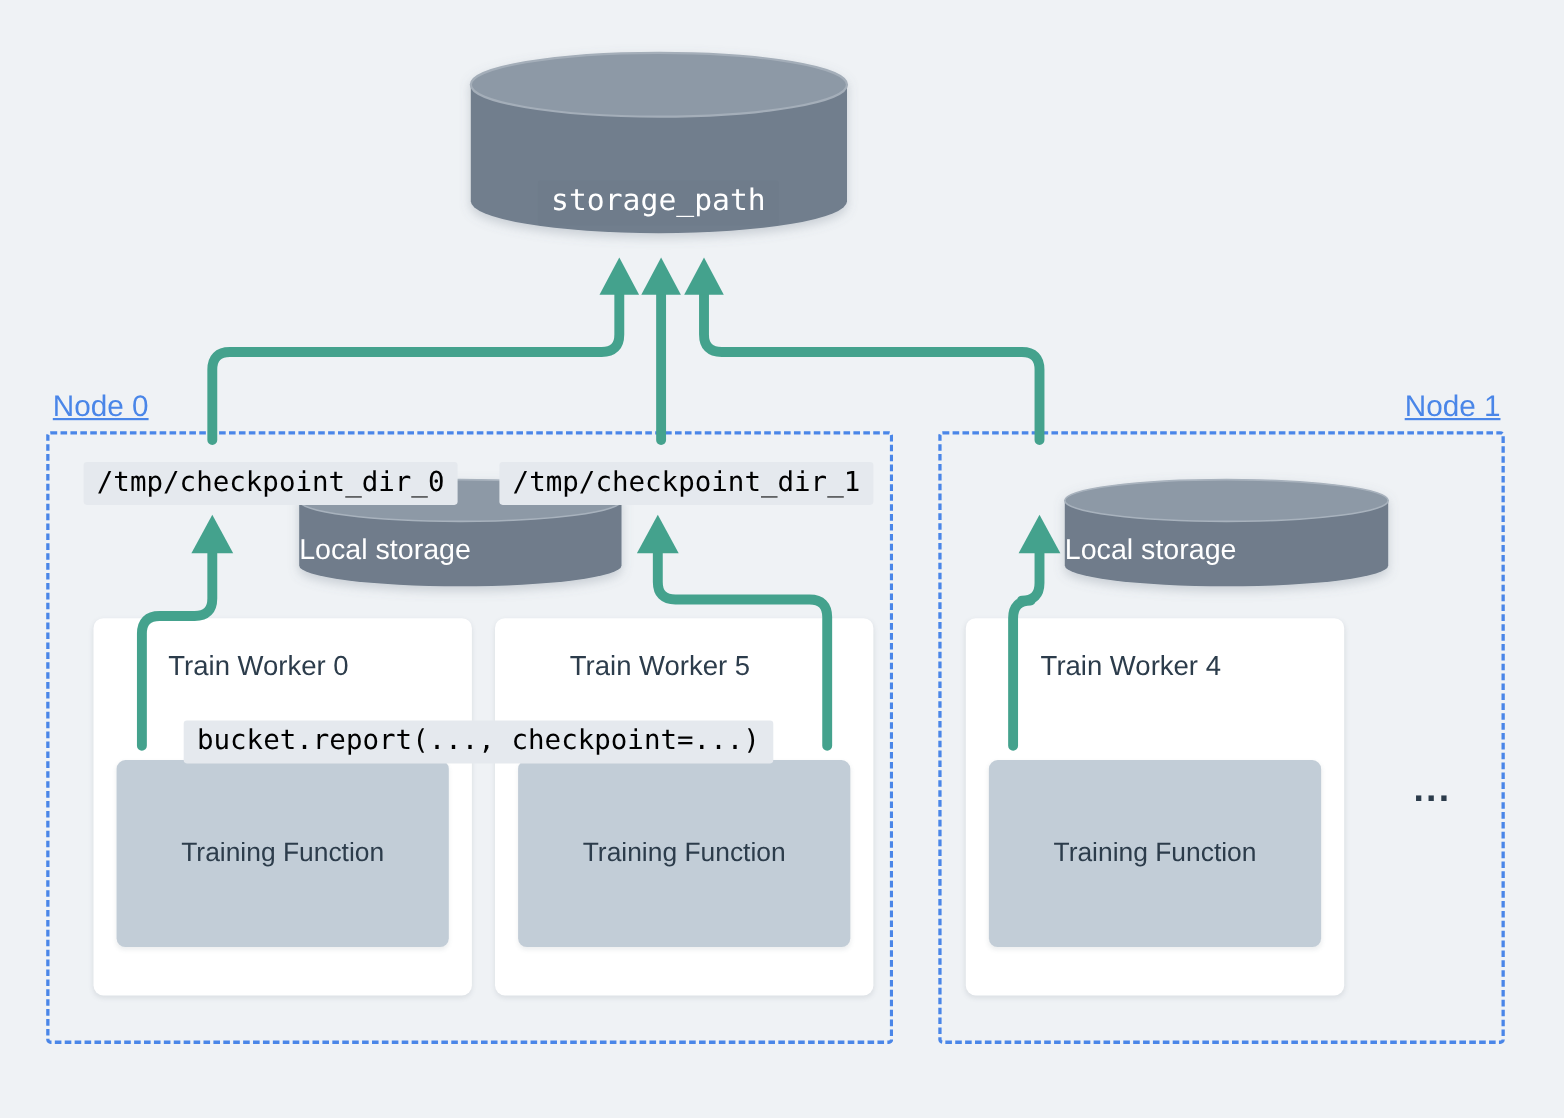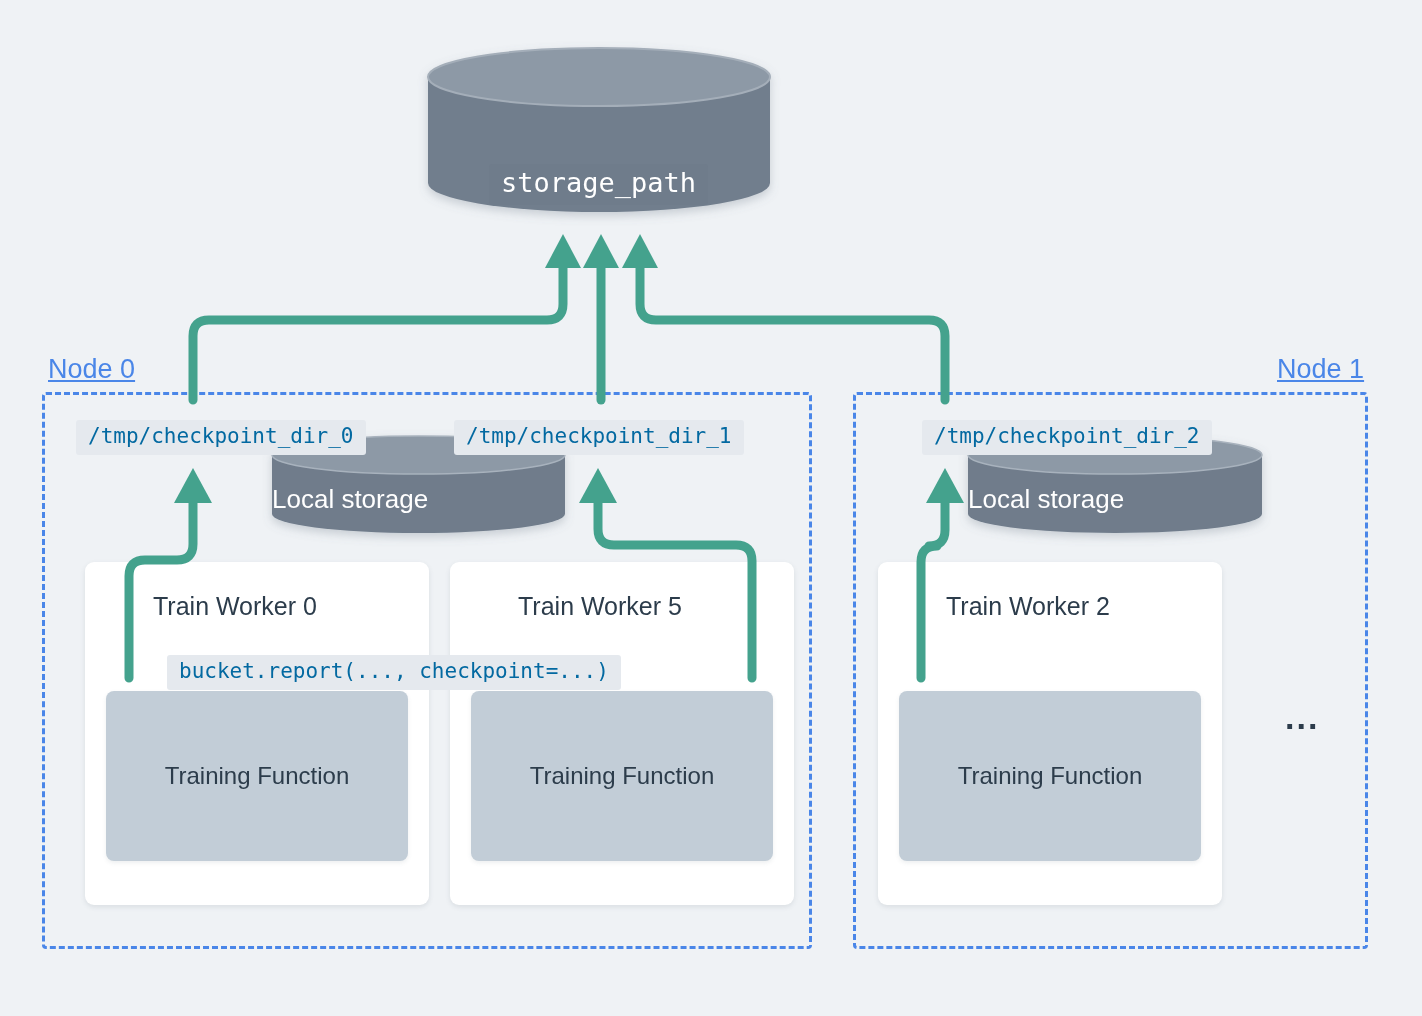--- a/index.html
+++ b/index.html
@@ -79,23 +79,23 @@
     text-align: center;
     font-size: 24px;
     color: #2c3c4b;
     white-space: nowrap;
   }
 
   
   .chip {
     position: absolute;
     font-family: "DejaVu Sans Mono", monospace;
-    font-size: 21px;
+    font-size: 25px;
     letter-spacing: 0px;
-    color: #0369a1;
+    color: #000000;
     background: #e5e9ee;
     padding: 5px 12px 8px 12px;
     border-radius: 3px;
     white-space: nowrap;
     z-index: 8;
     line-height: 1.05;
   }
   .chip.on-dark {
     color: #ffffff;
     background: #6f7c8b;
@@ -174,26 +174,25 @@
 
   <div class="worker-card" style="left:450px; top:562px; width:344px; height:343px;"></div>
   <div class="worker-title" style="left:518px; top:592px;">Train Worker 5</div>
   <div class="train-func" style="left:471px; top:691px; width:302px; height:170px;">
     <span>Training Function</span>
   </div>
 
   <div class="node-box" style="left:853px; top:392px; width:515px; height:557px;"></div>
   <div class="node-label" style="left:1277px; top:354px;">Node 1</div>
 
-  <div class="chip" style="left:922px; top:420px;">/tmp/checkpoint_dir_2</div>
 
   <div class="cyl-label" style="left:968px; top:484px; width:294px;">Local storage</div>
 
   <div class="worker-card" style="left:878px; top:562px; width:344px; height:343px;"></div>
-  <div class="worker-title" style="left:946px; top:592px;">Train Worker 2</div>
+  <div class="worker-title" style="left:946px; top:592px;">Train Worker 4</div>
   <div class="train-func" style="left:899px; top:691px; width:302px; height:170px;">
     <span>Training Function</span>
   </div>
 
   <div class="ellipsis" style="left:1285px; top:700px;">...</div>
 
   <div class="chip on-dark" style="left:489px; top:128px; font-size:27px;margin-top:36px;">storage_path</div>
 
   <svg id="arrow-layer" viewBox="0 0 1422 1016" xmlns="http://www.w3.org/2000/svg">
     <g fill="none" stroke="#44a28d" stroke-width="9" stroke-linecap="round" stroke-linejoin="round">

